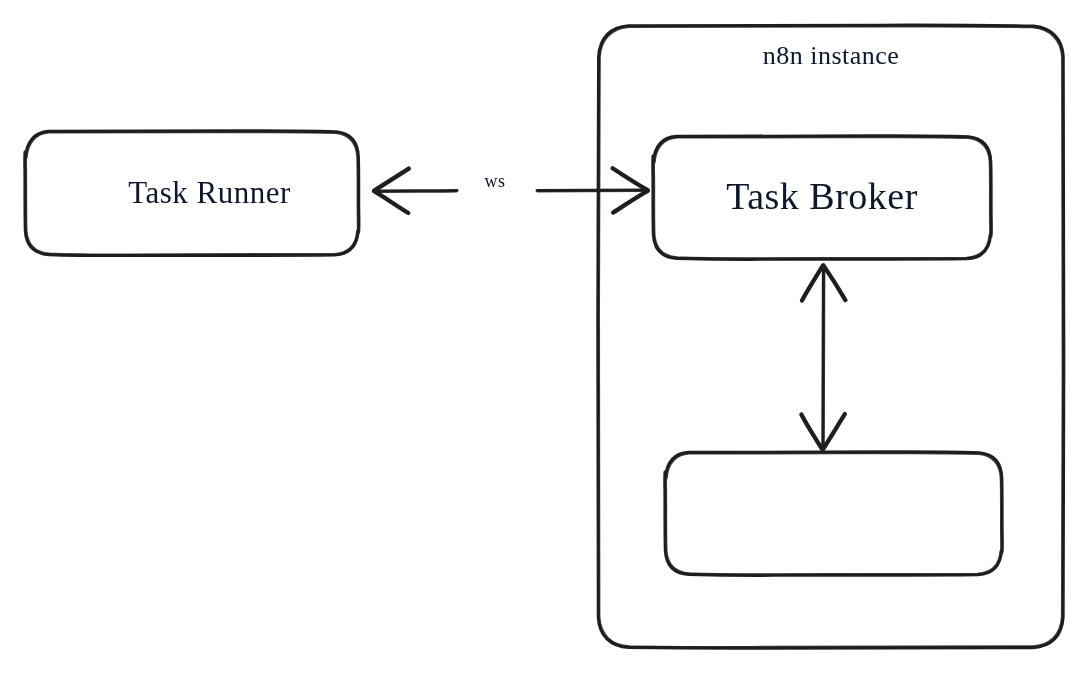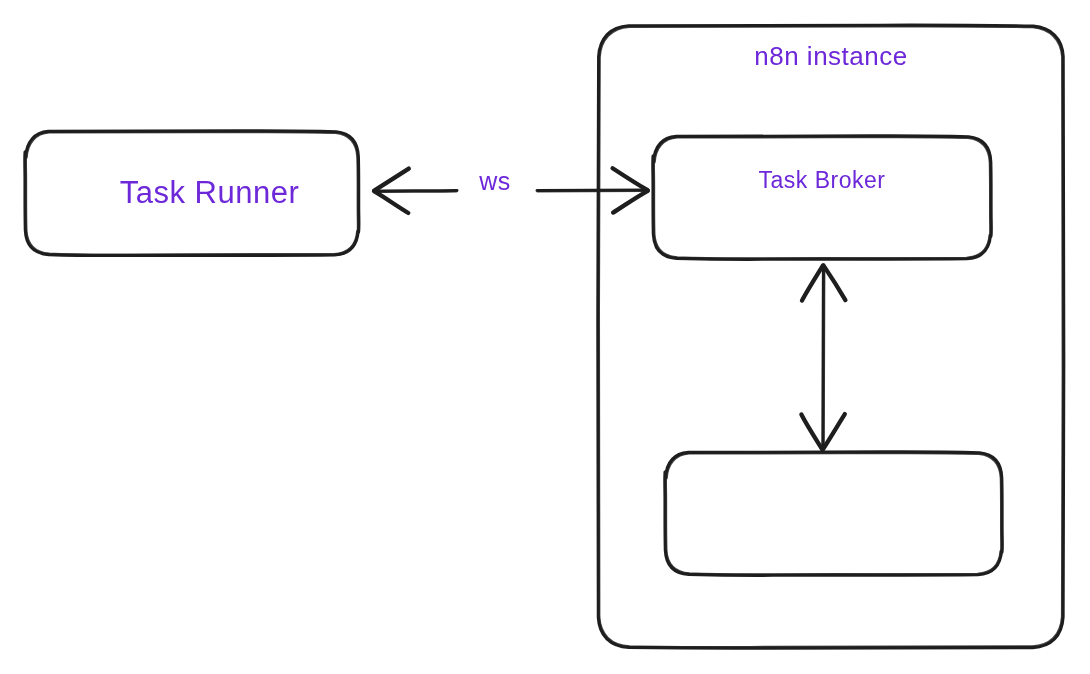--- a/index.html
+++ b/index.html
@@ -24,46 +24,46 @@
     left: 0;
     top: 0;
     width: 1090px;
     height: 674px;
   }
   .node-label {
     position: absolute;
     display: flex;
     align-items: center;
     justify-content: center;
-    color: #6d28d9;
-    font-family: Liberation Sans, sans-serif;
+    color: #0f172a;
+    font-family: Liberation Serif, serif;
     font-weight: 400;
     letter-spacing: 0.5px;
     white-space: nowrap;
     -webkit-font-smoothing: antialiased;
   }
   .lbl-runner {
     left: 25px;  top: 131px;  width: 369px; height: 124px;
     font-size: 31px;
   }
   .lbl-broker {
-    left: 653px; top: 136px;  width: 338px; height: 88px;
-    font-size: 23px;
+    left: 653px; top: 152px;  width: 338px; height: 88px;
+    font-size: 38px;
   }
   .lbl-requester {
     left: 665px; top: 452px;  width: 336px; height: 123px;
     font-size: 31px;
   }
   .lbl-instance {
     left: 598px; top: 32px;   width: 466px; height: 48px;
     font-size: 26px;
   }
   .lbl-ws {
     left: 467px; top: 164px;  width: 56px;  height: 34px;
-    font-size: 25px;
+    font-size: 18px;
   }
 </style>
 </head>
 <body>
 
 <div id="canvas">
 
   <svg id="sketch" viewBox="0 0 1090 674" xmlns="http://www.w3.org/2000/svg">
 
     <g>

